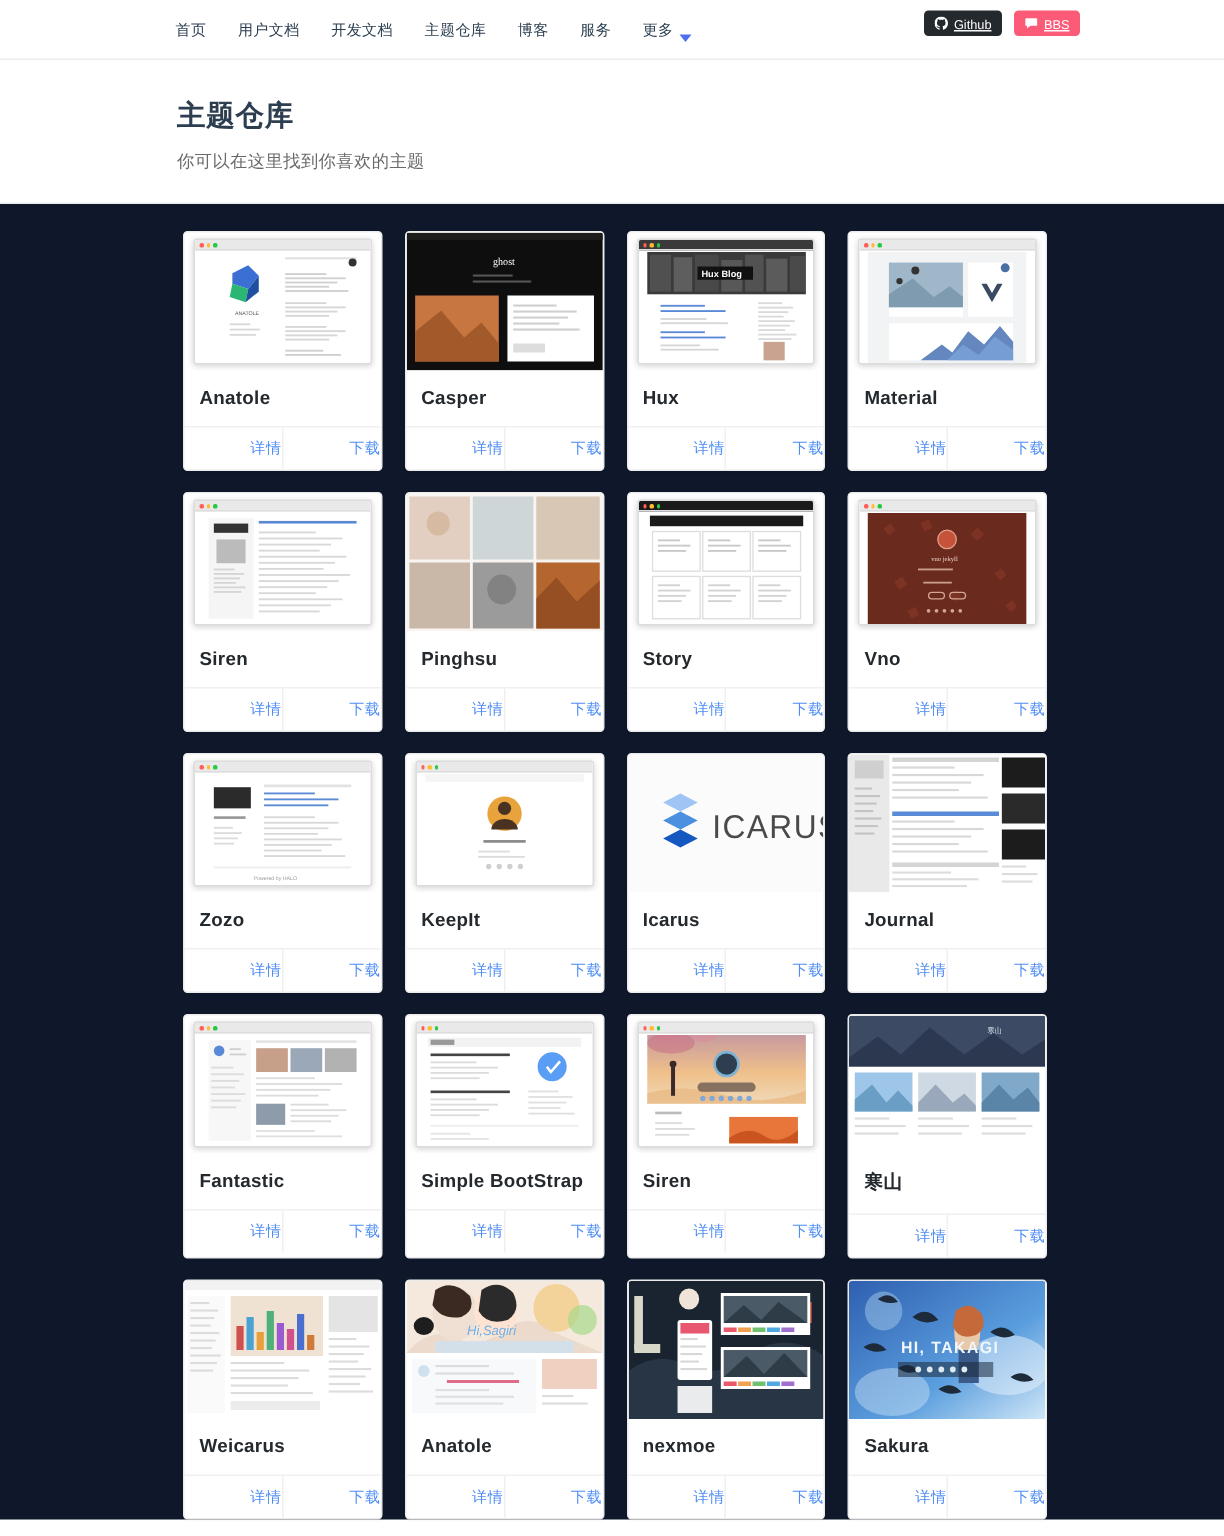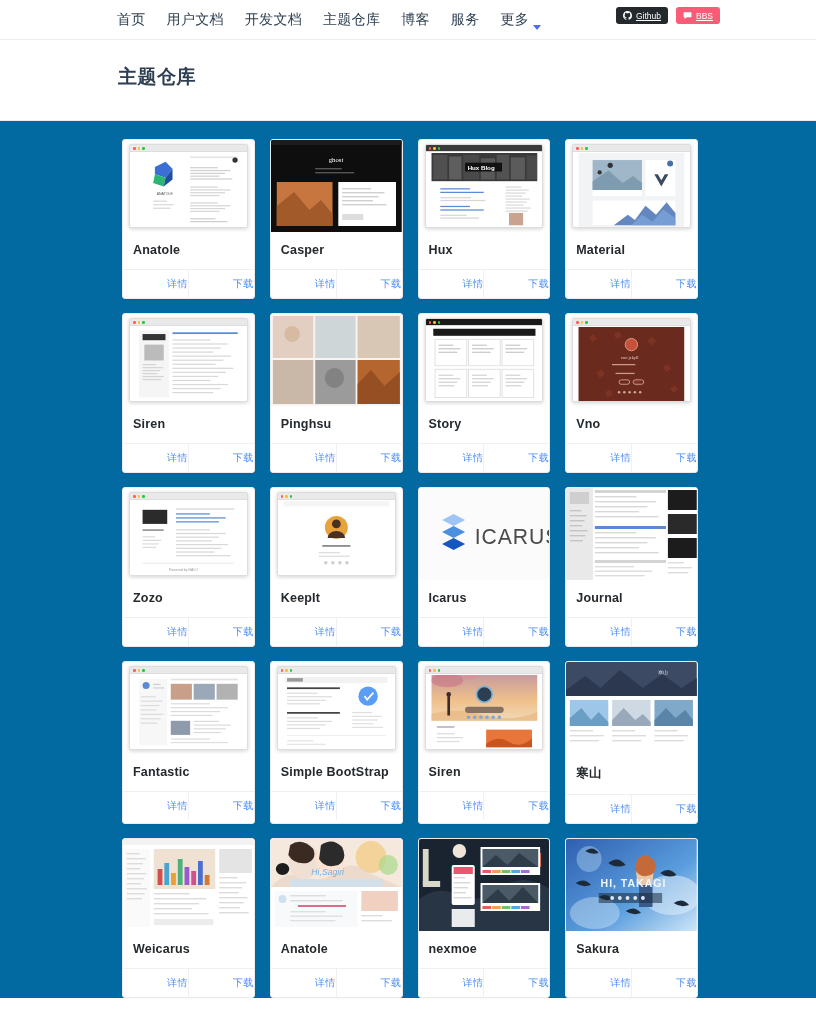--- a/index.html
+++ b/index.html
@@ -25,21 +25,21 @@
     padding: 0 18px;
     position: relative;
   }
   .nav-links {
     display: flex;
     align-items: center;
     gap: 21px;
     margin-left: 99px;
   }
   .nav-link {
-    font-size: 14px;
+    font-size: 10px;
     color: #2c3e50;
     text-decoration: none;
     white-space: nowrap;
     letter-spacing: .3px;
   }
   .nav-link.more { display:flex; align-items:flex-end; gap:4px;font-family:Liberation Mono, monospace; }
   .caret {
     display:inline-block;
     width:0;height:0;
     border-left:4px solid transparent;
@@ -79,21 +79,21 @@
   .hero p {
     margin:0;
     font-size:11.5px;
     color:#6a6a6a;
     letter-spacing:.3px;
   }
 
   
   .grid-wrap {
     padding: 18px 0 0 0;
-    background:#0369a1;
+    background:#0f172a;
   }
   .grid {
     width: 576px;
     margin: 0 auto;
     margin-left: 122px;
     display: grid;
     grid-template-columns: repeat(4, 1fr);
     column-gap: 15px;
     row-gap: 14px;
   }
@@ -170,20 +170,21 @@
       <svg class="mini-icon" viewBox="0 0 16 16">
         <path fill="#ffffff" d="M2 2h12a1 1 0 0 1 1 1v7a1 1 0 0 1-1 1H7l-4 3v-3H2a1 1 0 0 1-1-1V3a1 1 0 0 1 1-1z"></path>
       </svg>
       <span>BBS</span>
     </a>
   </div>
 </div>
 
 <section class="hero">
   <h1>主题仓库</h1>
+  <p>你可以在这里找到你喜欢的主题</p>
 </section>
 
 <div class="grid-wrap">
   <div class="grid" id="theme-grid">
       <div class="card">
         <div class="thumb">
           <div class="bw">
             <div class="bw-bar" style="background:#e9e9e9">
               <span class="bw-dots">
                 <i style="background:#ff5f57"></i>

